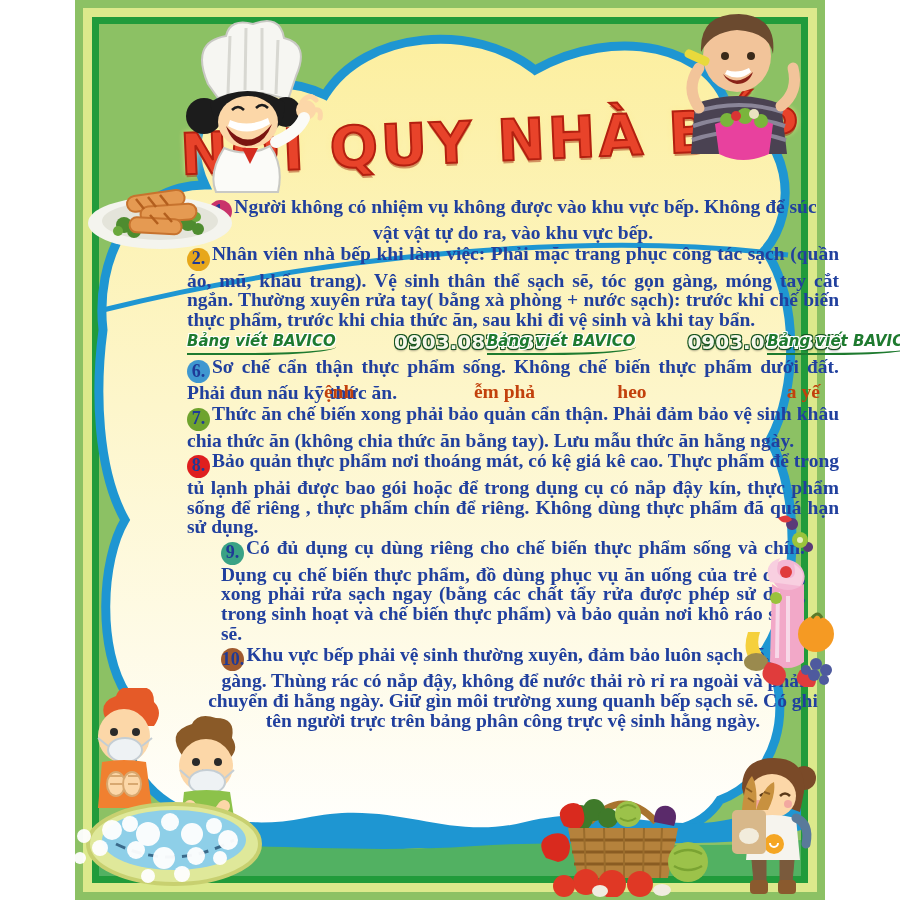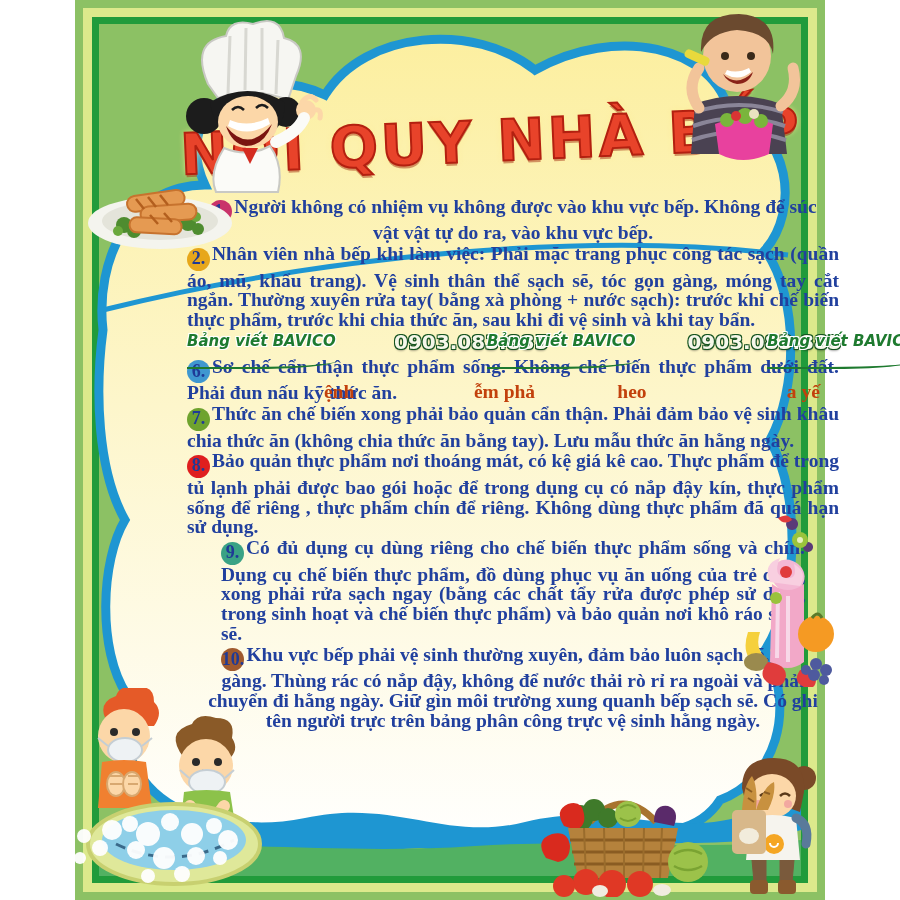--- a/index.html
+++ b/index.html
@@ -21,21 +21,21 @@
   .content p.rule.pad{padding:0 34px;}
   .badge{display:inline-flex;align-items:center;justify-content:center;
          width:23px;height:23px;border-radius:50%;margin-right:2px;
          color:#1f3a96;font-size:18px;vertical-align:-4px;}
   .plainnum{margin-right:4px;}
   .wm-row{position:relative;height:24px;margin:2px 0 1px 0;}
   .wm-row .frag{position:absolute;top:2px;color:#c2410c;margin-top:48px;}
   .stamp{position:absolute;top:0;font-family:"DejaVu Sans",sans-serif;
          font-style:italic;font-weight:bold;font-size:15px;color:#1e7a2f;
          text-shadow:-1px -1px 0 #fff,1px -1px 0 #fff,-1px 1px 0 #fff,1px 1px 0 #fff;
-         border-bottom:2px solid #1e7a2f;border-radius:0 0 60%/8px 40%;padding-bottom:15px;
+         border-bottom:2px solid #1e7a2f;border-radius:0 0 60%/8px 40%;padding-bottom:1px;
          white-space:nowrap;}
   .phone{position:absolute;top:1px;font-family:"DejaVu Sans",sans-serif;
          font-weight:bold;font-size:20px;color:#f6f7ea;
          text-shadow:-1px -1px 0 #14531f,1px -1px 0 #14531f,-1px 1px 0 #14531f,1px 1px 0 #14531f,0 2px 2px rgba(0,0,0,.35);
          white-space:nowrap;margin-left:44px;}
 </style>
 </head>
 <body>
 
 <div class="page">

